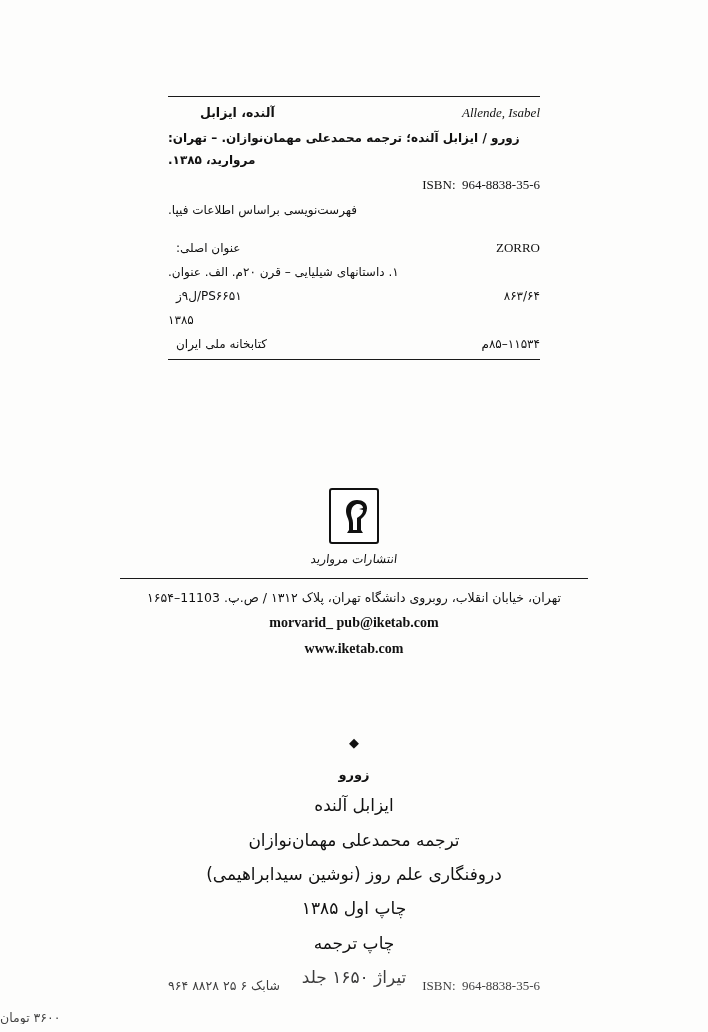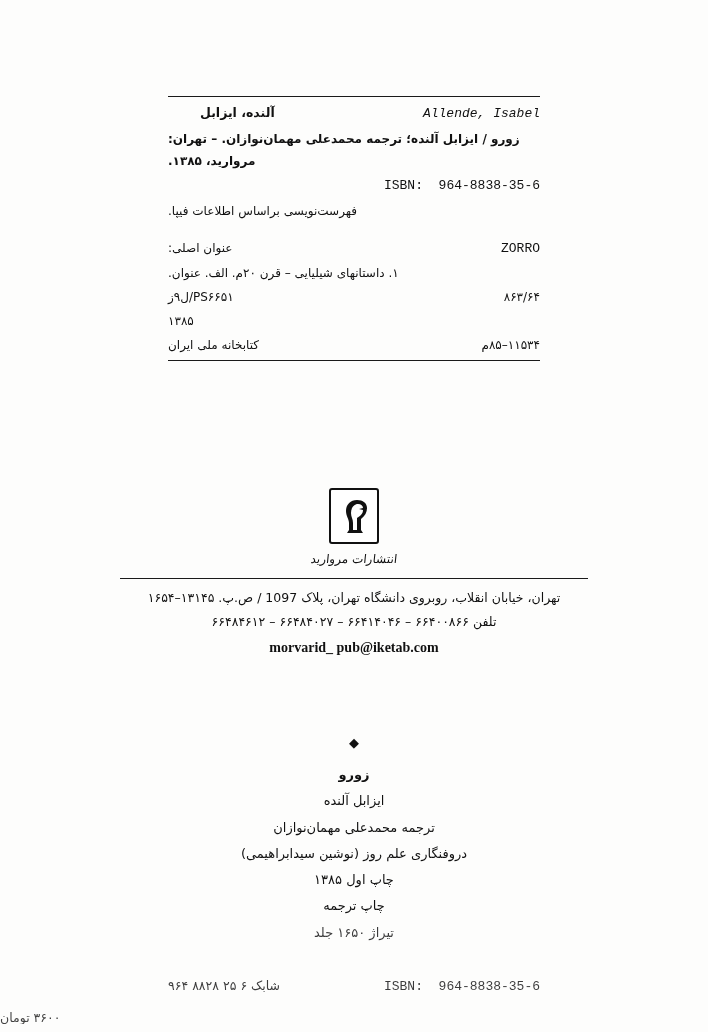--- a/index.html
+++ b/index.html
@@ -41,31 +41,31 @@
   }
   .row {
     display: flex;
     justify-content: space-between;
     align-items: baseline;
     white-space: nowrap;
   }
   .ltr {
     direction: ltr;
     unicode-bidi: isolate;
-    font-family: Liberation Mono, monospace;
+    font-family: Liberation Serif, serif;
     font-size: 13px;
   }
   .rtl {
     direction: rtl;
     unicode-bidi: isolate;
     font-family: "DejaVu Sans", sans-serif;
   }
   .bold { font-weight: bold; margin-left: 32px; }
   .only-right { display: block; text-align: left; }
-  .fs-s { font-size: 12px; }
+  .fs-s { font-size: 12px; margin-left: 8px; }
   .cip-line { margin: 1px 0; }
   .italic { font-style: italic; }
 
   
   .logo-wrap {
     position: absolute;
     top: 488px;
     left: 0;
     width: 708px;
     text-align: center;
@@ -133,21 +133,21 @@
     line-height: 1;
   }
   .colophon {
     position: absolute;
     top: 762px;
     left: 120px;
     width: 468px;
     text-align: center;
   }
   .colophon div {
-    font-size: 13px;
+    font-size: 17px;
     line-height: 2.02;
     white-space: nowrap;
   }
   .colophon .title-line {
     font-weight: bold;
     font-size: 13px;
   }
 
   
   .isbn-row {
@@ -239,23 +239,23 @@
             <circle cx="22" cy="11" r="1.2" fill="#fff"></circle>
           </g>
         </svg>
       </div>
     </div>
     <div class="logo-caption rtl">انتشارات مروارید</div>
   </div>
 
   <div class="addr">
     <div class="rule"></div>
-    <div class="addr-line rtl">تهران، خیابان انقلاب، روبروی دانشگاه تهران، پلاک 1097 / ص.پ. ۱۳۱۴۵–۱۶۵۴</div>
-    <div class="addr-line rtl">تلفن ۶۶۴۰۰۸۶۶ – ۶۶۴۱۴۰۴۶ – ۶۶۴۸۴۰۲۷ – ۶۶۴۸۴۶۱۲</div>
+    <div class="addr-line rtl">تهران، خیابان انقلاب، روبروی دانشگاه تهران، پلاک ۱۳۱۲ / ص.پ. 11103–۱۶۵۴</div>
     <div class="mono-line">morvarid_ pub@iketab.com</div>
+    <div class="mono-line">www.iketab.com</div>
   </div>
 
   <div class="diamond">◆</div>
 
   <div class="colophon">
     <div class="title-line rtl">زورو</div>
     <div class="rtl">ایزابل آلنده</div>
     <div class="rtl">ترجمه محمدعلی مهمان‌نوازان</div>
     <div class="rtl">دروفنگاری علم روز (نوشین سیدابراهیمی)</div>
     <div class="rtl">چاپ اول ۱۳۸۵</div>

